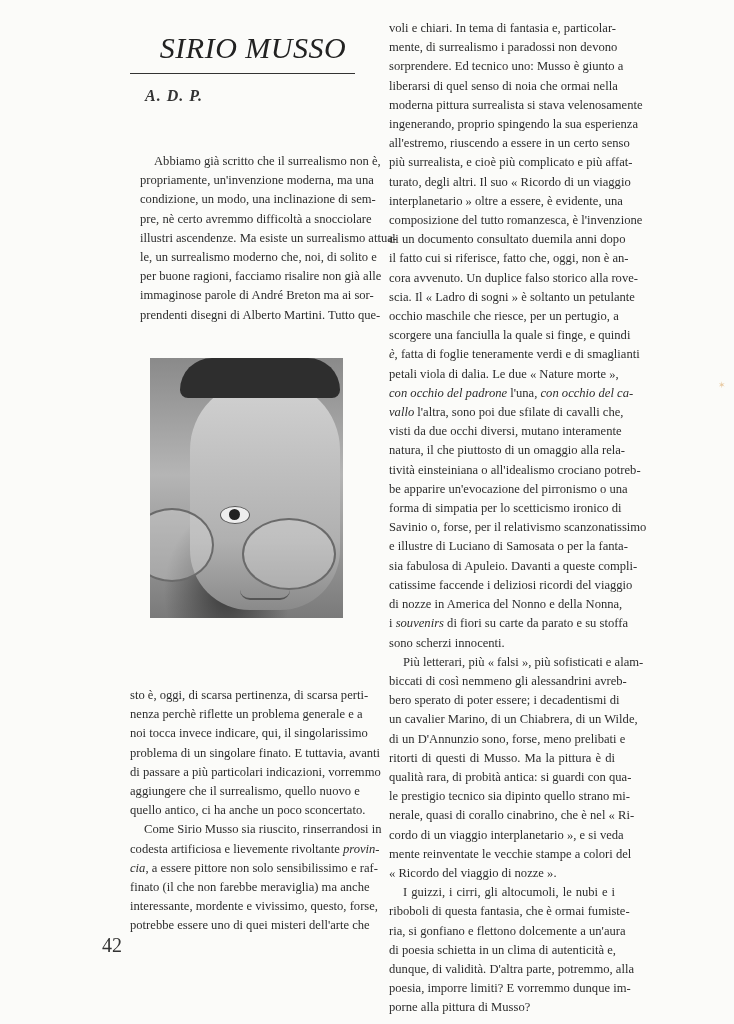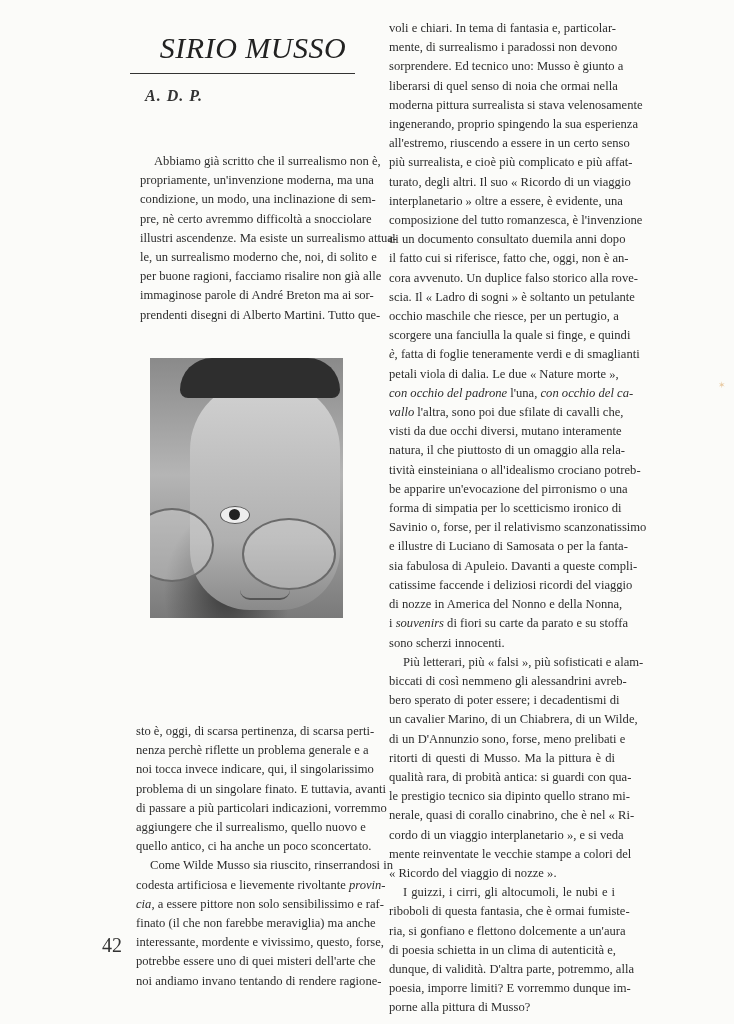--- a/index.html
+++ b/index.html
@@ -25,21 +25,21 @@
     font-weight: bold; font-size: 16px; color: #333; letter-spacing: 1px;
   }
   .col {
     position: absolute; font-size: 12.6px; line-height: 19.2px;
     text-align: justify; text-align-last: justify; color: #2d2d2d;
   }
   .col .line { display: block; white-space: nowrap; text-align-last: justify; text-align: justify; }
   .col .line.last { text-align-last: left; }
   .col .line.indent { padding-left: 14px; }
   .left-top { left: 140px; top: 152px; width: 228px; }
-  .left-bottom { left: 136px; top: 686px; width: 228px; margin-top: 36px; }
+  .left-bottom { left: 130px; top: 686px; width: 228px; }
   .right { left: 389px; top: 19px; width: 226px; }
   .photo {
     position: absolute; left: 150px; top: 358px; width: 193px; height: 260px;
     background:
       radial-gradient(ellipse 58px 70px at 62% 30%, #c9c9c9 0%, #a8a8a8 60%, transparent 75%),
       radial-gradient(ellipse 70px 40px at 50% 52%, rgba(235,235,235,0.6) 0%, transparent 80%),
       radial-gradient(ellipse 90px 120px at 40% 90%, #3a3a3a 0%, transparent 70%),
       linear-gradient(180deg, #8a8a8a 0%, #b5b5b5 45%, #7a7a7a 100%);
     overflow: hidden;
   }
@@ -107,27 +107,26 @@
   </div>
 
   <div class="col left-bottom" id="left-bottom">
       <span class="line">sto è, oggi, di scarsa pertinenza, di scarsa perti-</span>
       <span class="line">nenza perchè riflette un problema generale e a</span>
       <span class="line">noi tocca invece indicare, qui, il singolarissimo</span>
       <span class="line">problema di un singolare finato. E tuttavia, avanti</span>
       <span class="line">di passare a più particolari indicazioni, vorremmo</span>
       <span class="line">aggiungere che il surrealismo, quello nuovo e</span>
       <span class="line last">quello antico, ci ha anche un poco sconcertato.</span>
-      <span class="line indent">Come Wilde Musso sia riuscito, rinserrandosi in</span>
+      <span class="line indent">Come Sirio Musso sia riuscito, rinserrandosi in</span>
       <span class="line">codesta artificiosa e lievemente rivoltante <i>provin-</i></span>
       <span class="line"><i>cia</i>, a essere pittore non solo sensibilissimo e raf-</span>
       <span class="line">finato (il che non farebbe meraviglia) ma anche</span>
       <span class="line">interessante, mordente e vivissimo, questo, forse,</span>
       <span class="line">potrebbe essere uno di quei misteri dell'arte che</span>
-      <span class="line">noi andiamo invano tentando di rendere ragione-</span>
     </div>
 
   <div class="col right" id="right-col">
       <span class="line">voli e chiari. In tema di fantasia e, particolar-</span>
       <span class="line">mente, di surrealismo i paradossi non devono</span>
       <span class="line">sorprendere. Ed tecnico uno: Musso è giunto a</span>
       <span class="line">liberarsi di quel senso di noia che ormai nella</span>
       <span class="line">moderna pittura surrealista si stava velenosamente</span>
       <span class="line">ingenerando, proprio spingendo la sua esperienza</span>
       <span class="line">all'estremo, riuscendo a essere in un certo senso</span>

